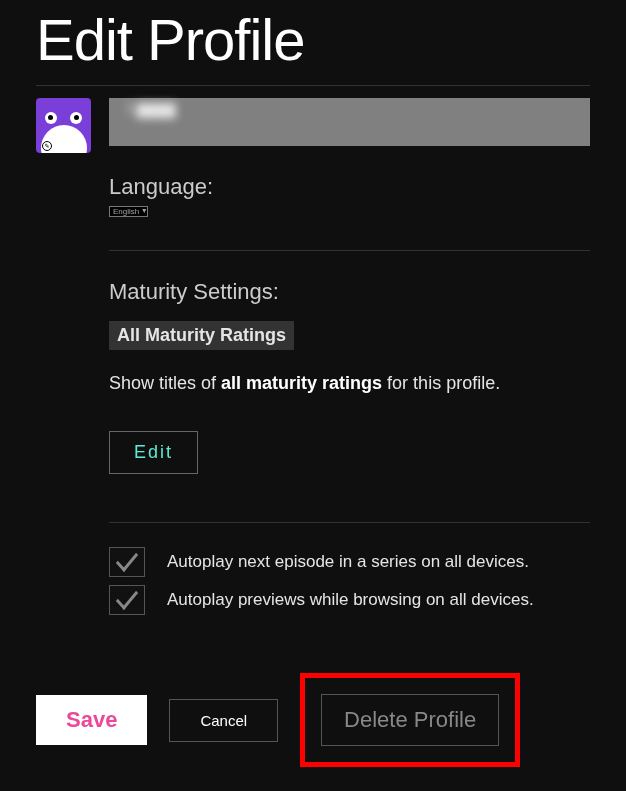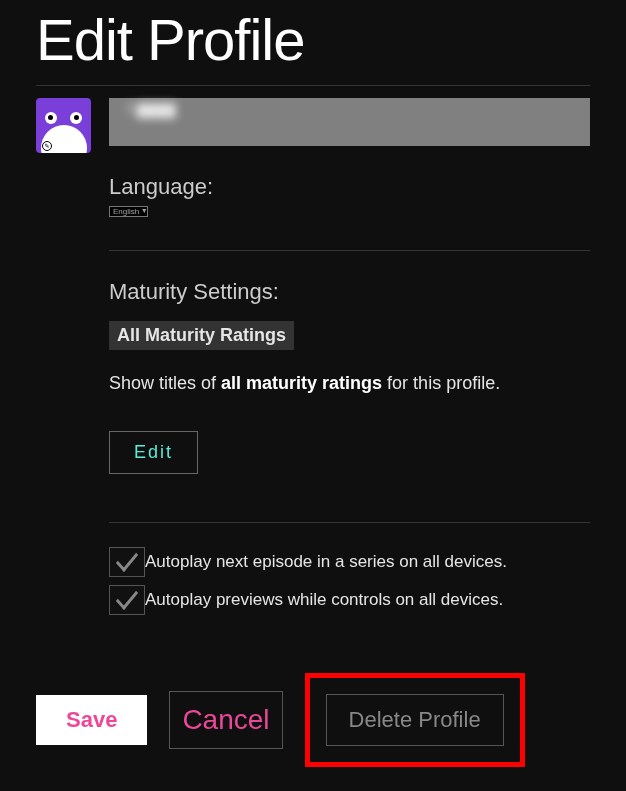--- a/index.html
+++ b/index.html
@@ -89,21 +89,21 @@
       margin-top: 34px;
       border:1px solid #666;
       color:#5eead4;
       font-size:18px;
       letter-spacing:2px;
       padding: 10px 24px;
       background:transparent;
       cursor:pointer;
     }
     .hr-mid2 { border:none; border-top:1px solid #333; margin: 48px 0 24px 0; }
-    .autoplay-row { display:flex; align-items:center; gap:0; margin-top:4px; }
+    .autoplay-row { display:flex; align-items:center; gap:22px; margin-top:4px; }
     .cbox {
       width:36px; height:30px;
       border:1px solid #555;
       background:#111;
       display:flex; align-items:center; justify-content:center;
       cursor:pointer;
     }
     .check { width:22px; height:12px; border-left:3px solid #888; border-bottom:3px solid #888; transform: rotate(-50deg) skewX(-8deg); margin-top:-6px;}
     .autoplay-text { color:#e5e5e5; font-size:17px; }
     .footer {
@@ -117,23 +117,23 @@
       color:#ec4899;
       font-size:22px;
       font-weight:600;
       border:none;
       padding: 12px 30px;
       cursor:pointer;
     }
     .btn-cancel {
       background:transparent;
       border:1px solid #555;
-      color:#ec4899;
-      font-size:28px;
-      padding: 12px 12px;
+      color:#ffffff;
+      font-size:15px;
+      padding: 12px 30px;
       cursor:pointer;
     }
     .highlight-wrap {
       border:5px solid #ff0000;
       padding:16px;
     }
     .btn-delete {
       background:transparent;
       border:1px solid #555;
       color:#888;
@@ -181,21 +181,21 @@
     <div class="autoplay-row">
       <div class="cbox">
           <div class="check"></div>
         </div>
       <div class="autoplay-text">Autoplay next episode in a series on all devices.</div>
     </div>
     <div class="autoplay-row" style="margin-top:8px">
       <div class="cbox">
           <div class="check"></div>
         </div>
-      <div class="autoplay-text">Autoplay previews while controls on all devices.</div>
+      <div class="autoplay-text">Autoplay previews while browsing on all devices.</div>
     </div>
   </div>
 </div>
 
 <div class="footer">
   <button class="btn-save">Save</button>
   <button class="btn-cancel">Cancel</button>
   <div class="highlight-wrap">
     <button class="btn-delete">Delete Profile</button>
   </div>

